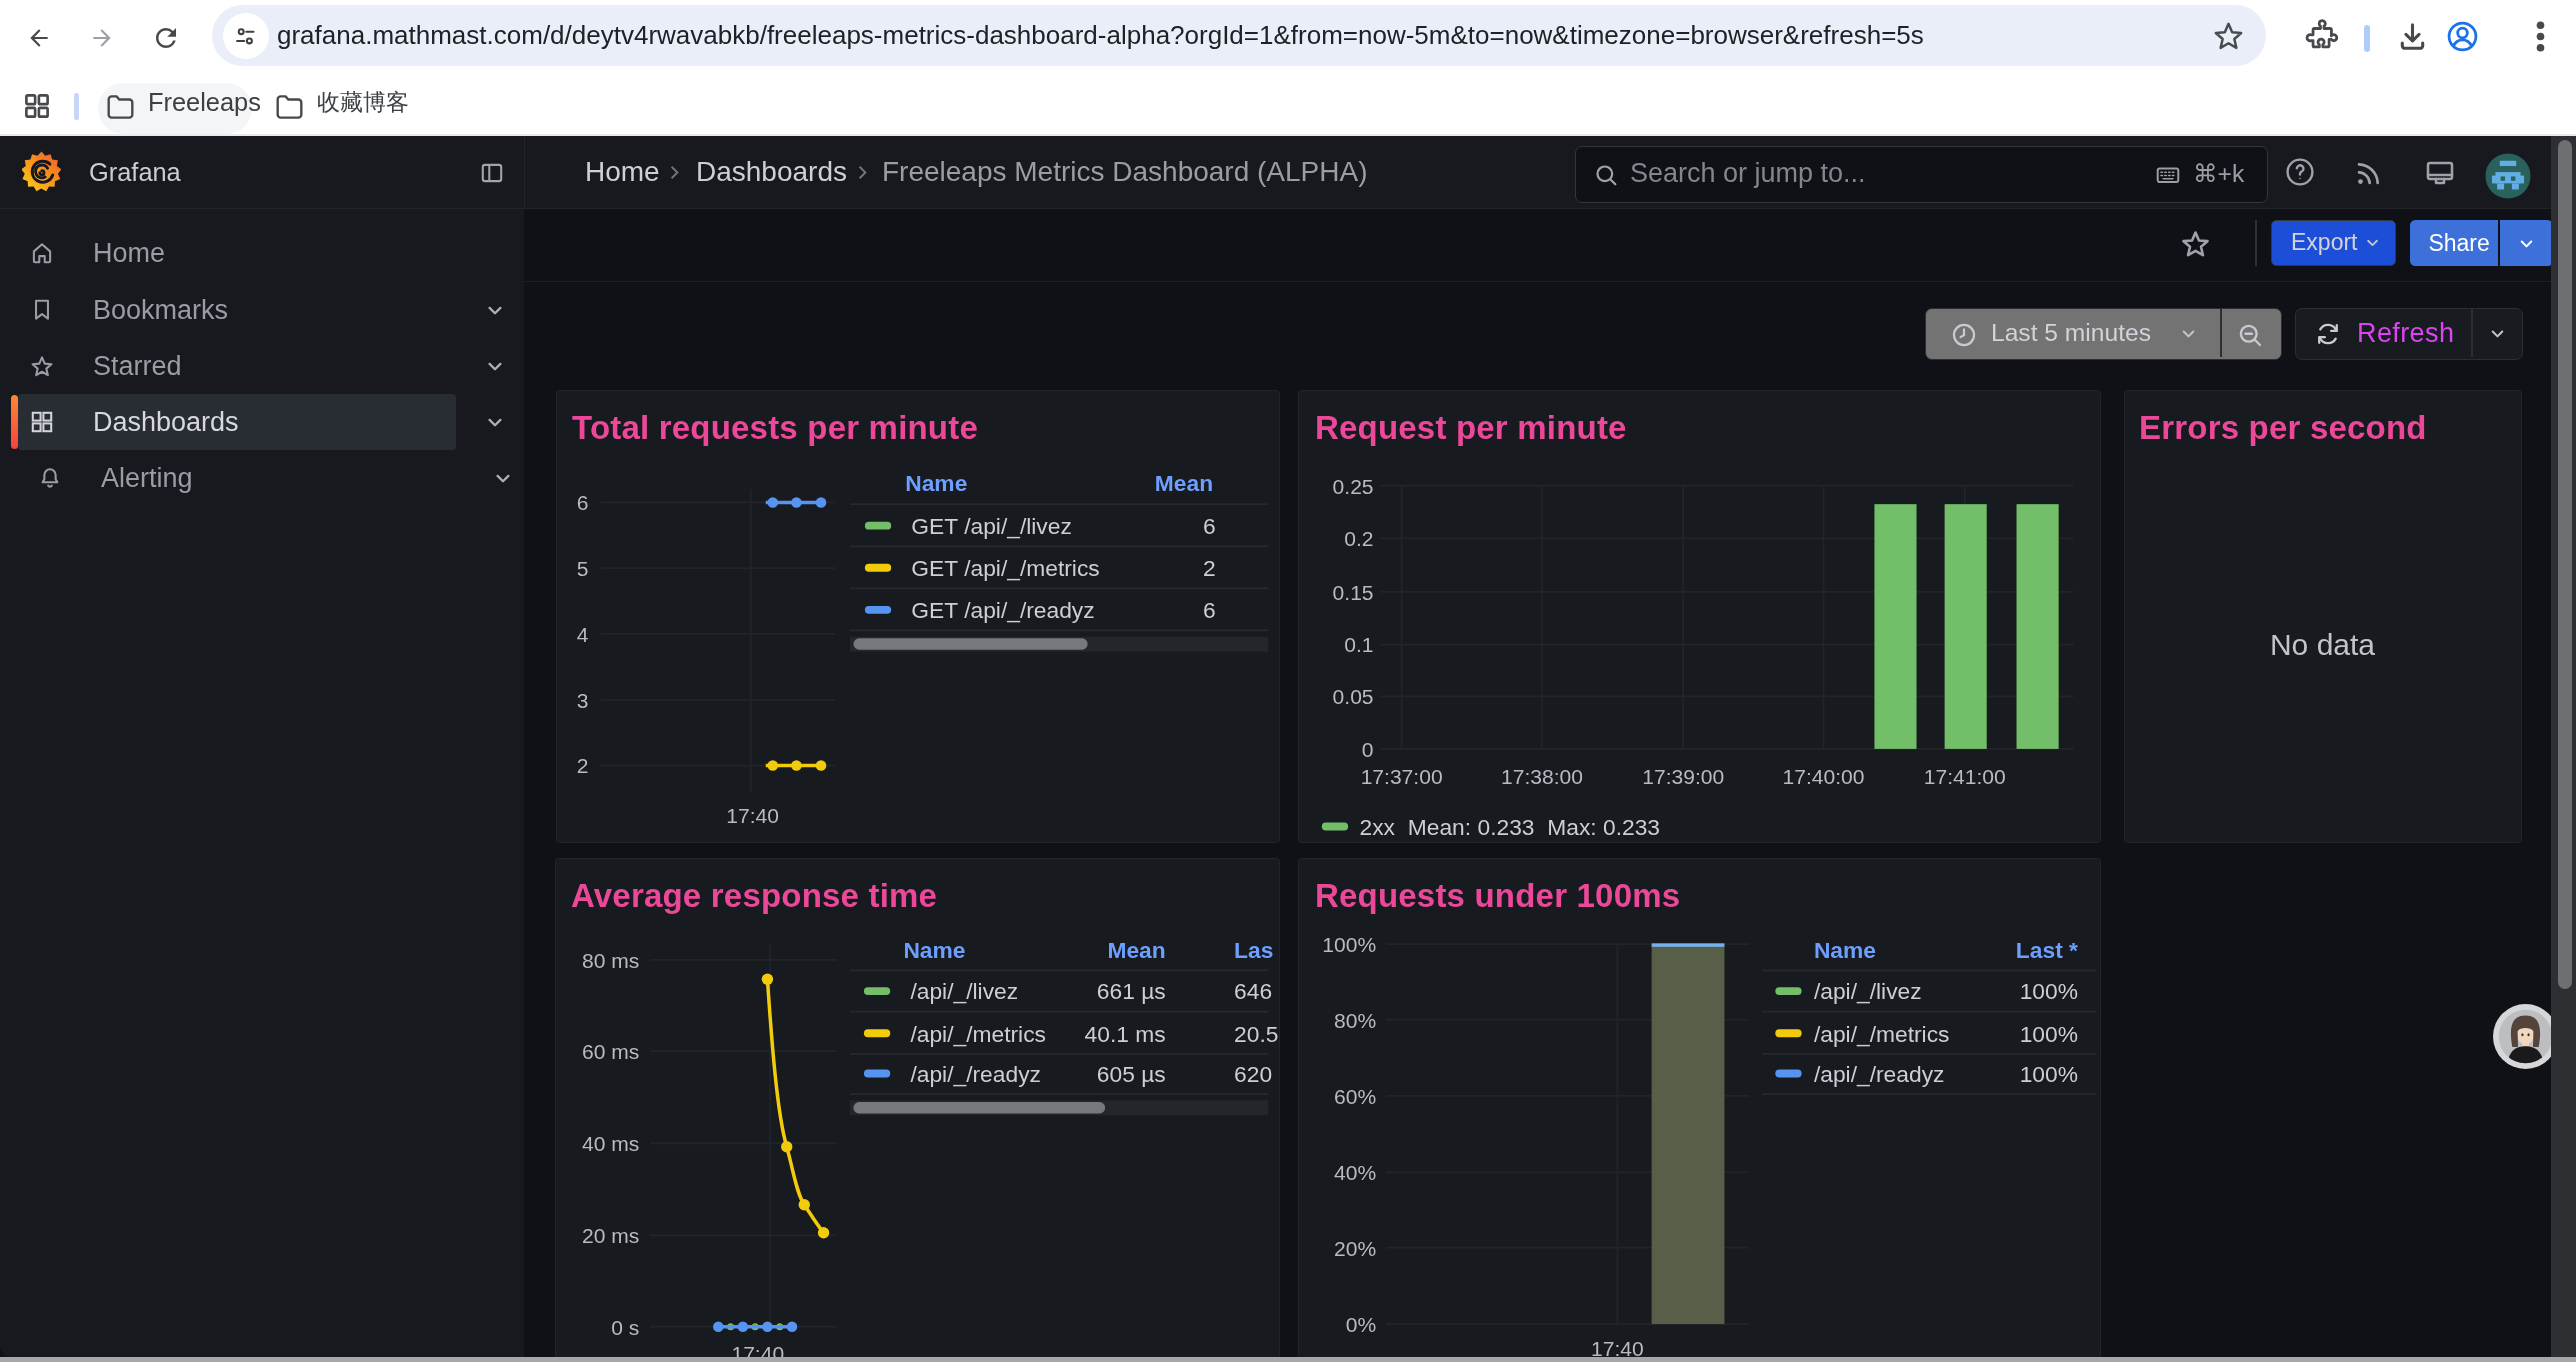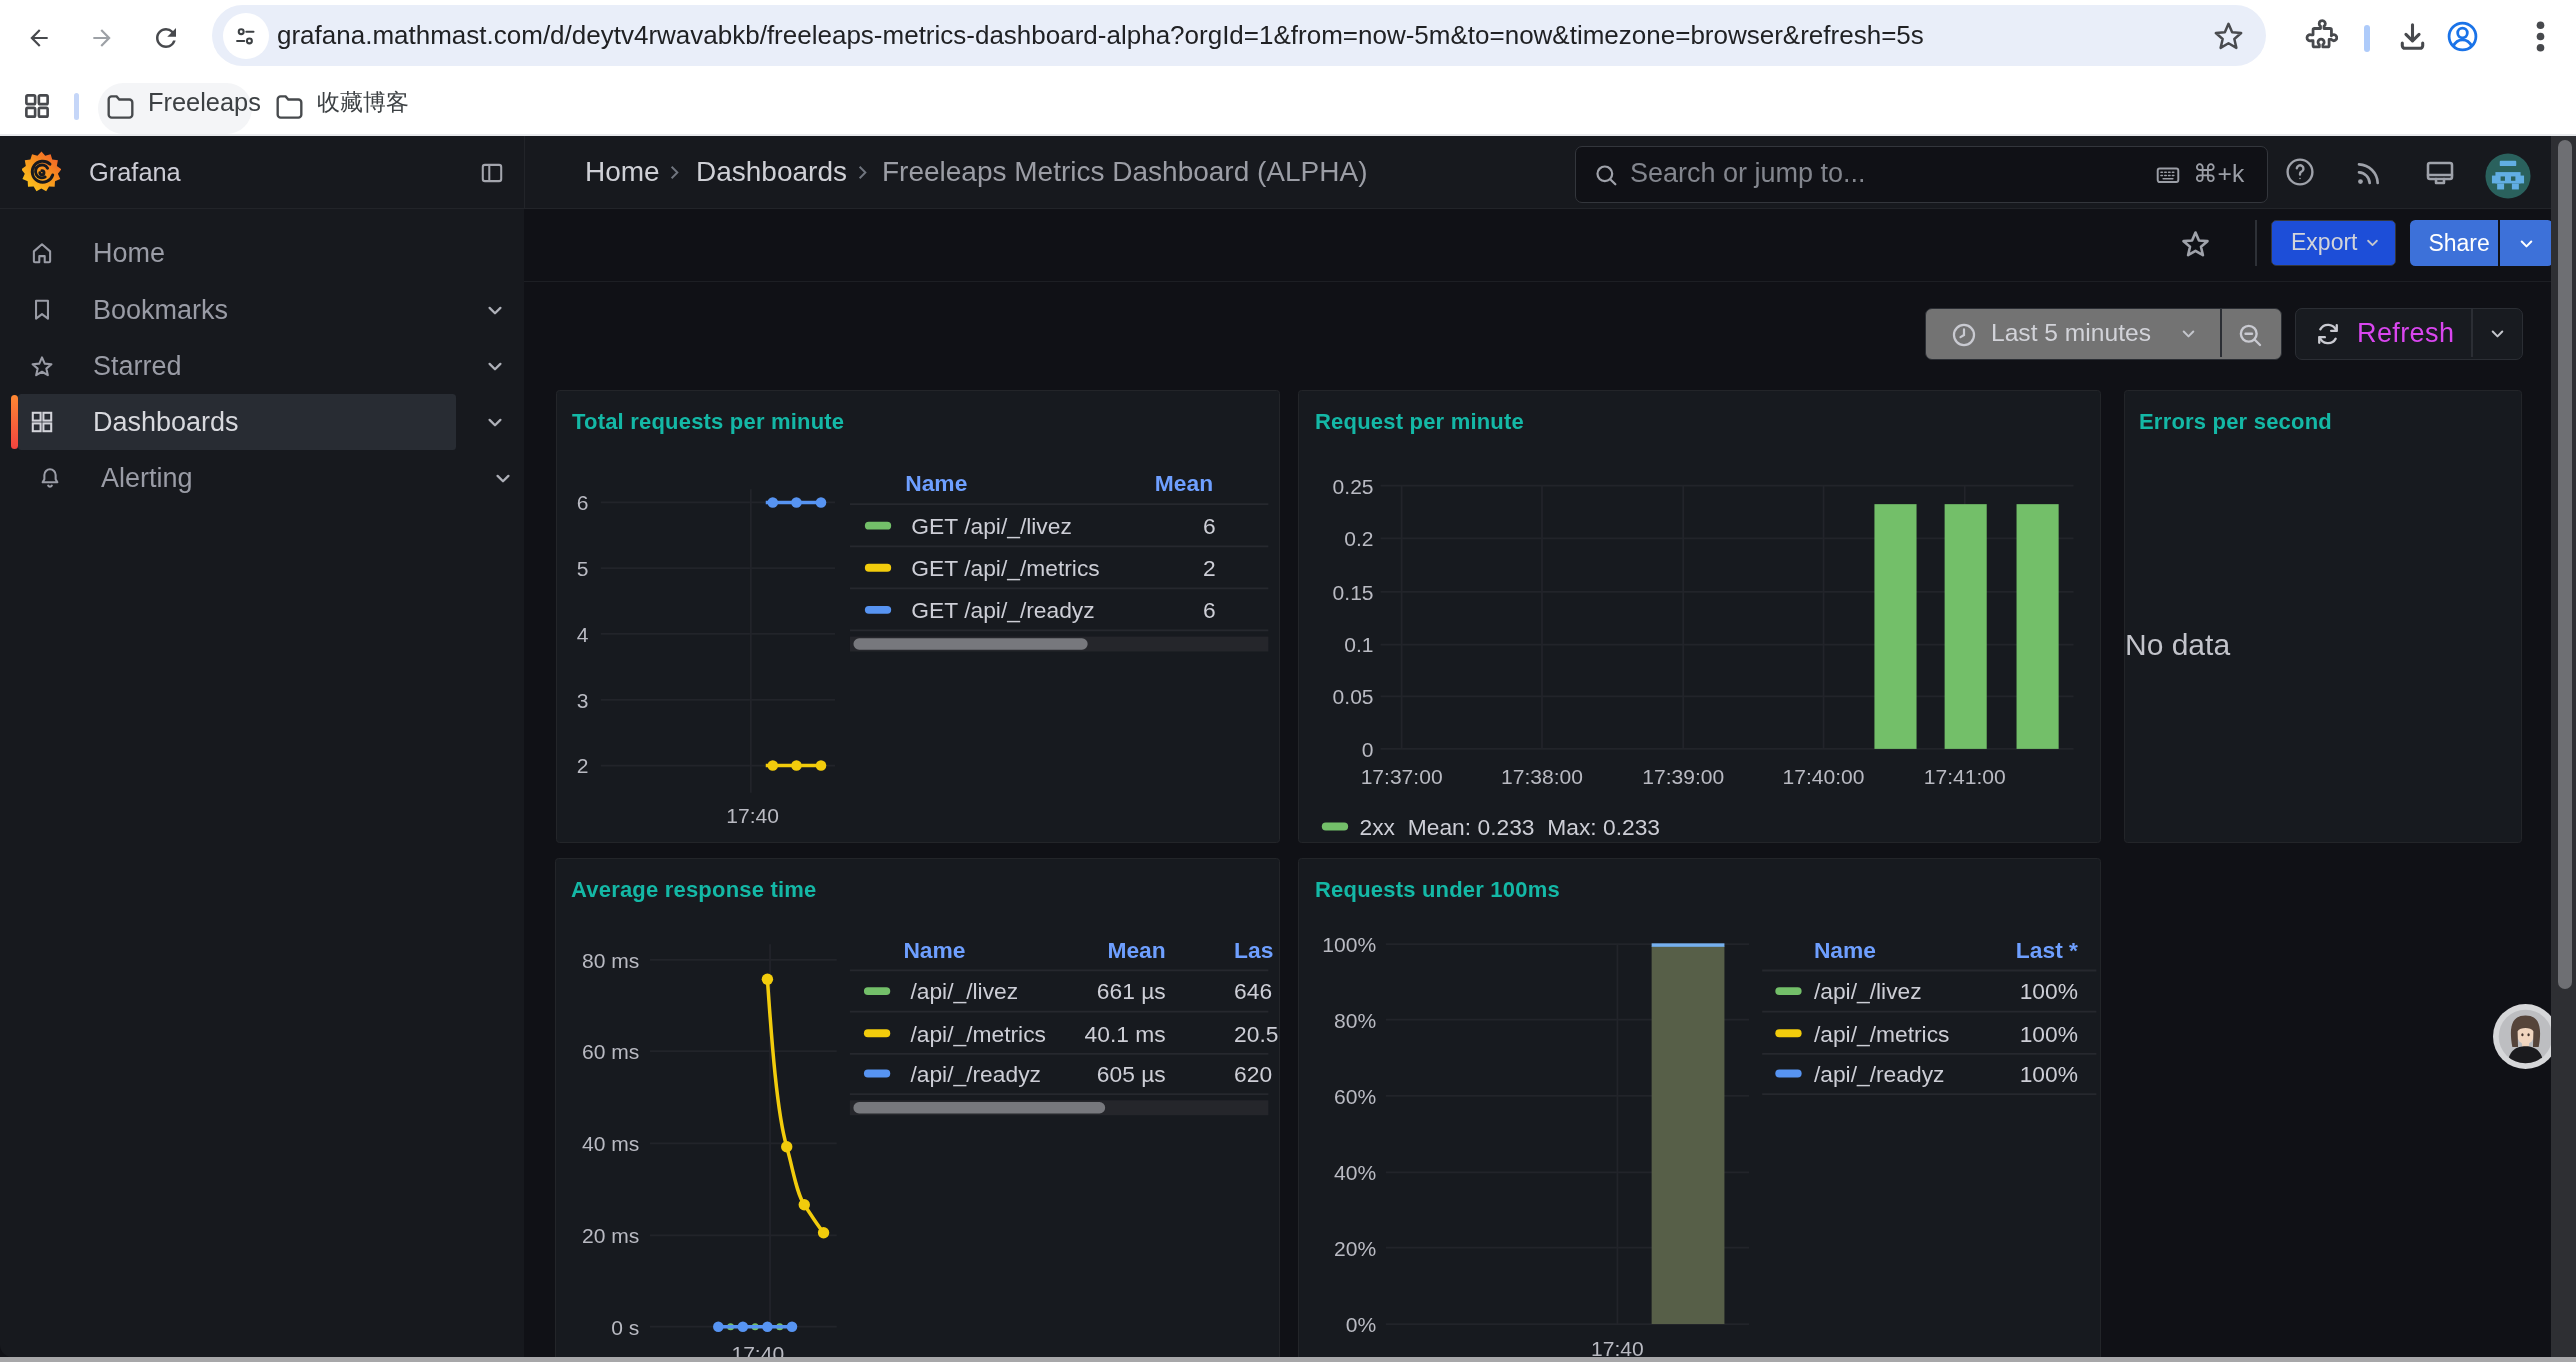--- a/index.html
+++ b/index.html
@@ -24,21 +24,21 @@
   #sbheader { position:absolute; left:0; top:0; width:524px; height:73px; border-bottom:1.8px solid #222429; }
   #gheader { position:absolute; left:524px; top:0; width:2027px; height:73px; background:#17191e; border-bottom:1.8px solid #222429; border-left:1.8px solid #222429;}
   #subbar { position:absolute; left:524px; top:73px; width:2027px; height:73px; border-bottom:1.8px solid #1d1f24; }
   .menuitem { position:absolute; left:0; width:524px; height:56px; }
   .menuicon { position:absolute; left:29px; top:15px; width:26px; height:26px; }
   .menulabel { position:absolute; left:93px; top:0; height:56px; line-height:56px; font-size:27px; color:#9a9ca6; }
   .menuchev { position:absolute; left:482px; top:15px; width:26px; height:26px; }
 
   
   .panel { position:absolute; background:#171a1f; border:1.8px solid #232529; border-radius:3.5px; }
-  .ptitle { position:absolute; left:15px; top:17.5px; font-size:22px; font-weight:600; color:#14b8a6; letter-spacing:0.2px; }
+  .ptitle { position:absolute; left:15px; top:17.5px; font-size:33px; font-weight:600; color:#ec4899; letter-spacing:0.2px; }
 
   
   .btn { position:absolute; height:46px; border-radius:5.3px; font-size:25.4px; font-weight:500; }
 
   svg { display:block; }
   .nowrap { white-space:nowrap; }
 </style>
 </head>
 <body>
 <div id="root">
@@ -402,21 +402,21 @@
         <g font-size="26" font-family="Liberation Sans">
           <text x="69" y="506" fill="#cdced6">2xx</text>
           <text x="124" y="506" fill="#cdced6">Mean: 0.233</text>
           <text x="283" y="506" fill="#cdced6">Max: 0.233</text>
         </g>
       </svg>
     </div>
 
     <div class="panel" id="p3" style="left:2124px;top:254px;width:398px;height:453px;">
       <div class="ptitle" style="left:14px;">Errors per second</div>
-      <div class="abs" style="left:0;top:237px;width:395px;font-size:30px;color:#c3c4cb;">No data</div>
+      <div class="abs" style="left:0;top:237px;width:395px;text-align:center;font-size:30px;color:#c3c4cb;">No data</div>
     </div>
 
     <div class="panel" id="p4" style="left:555px;top:722px;width:725px;height:526px;">
       <div class="ptitle">Average response time</div>
       <svg class="abs" style="left:0;top:0" width="722" height="523" viewBox="0 0 823 596">
         <g stroke="#22242a" stroke-width="2">
           <line x1="107" y1="115" x2="320" y2="115"></line>
           <line x1="107" y1="219" x2="320" y2="219"></line>
           <line x1="107" y1="324" x2="320" y2="324"></line>
           <line x1="107" y1="429" x2="320" y2="429"></line>

